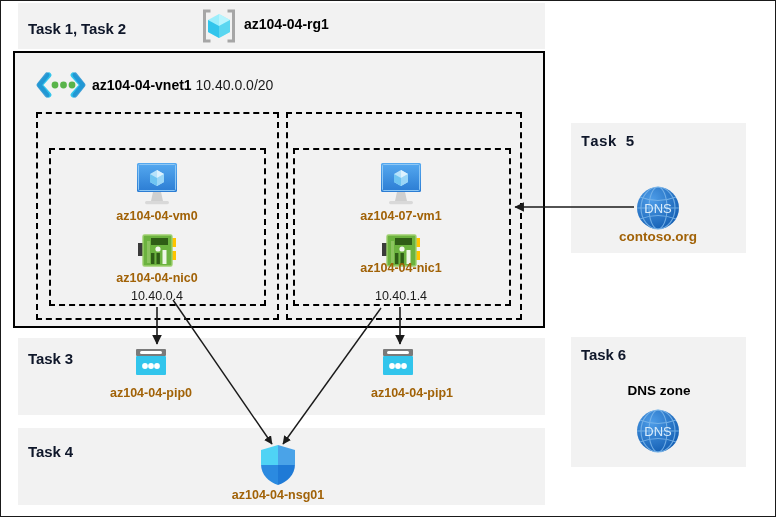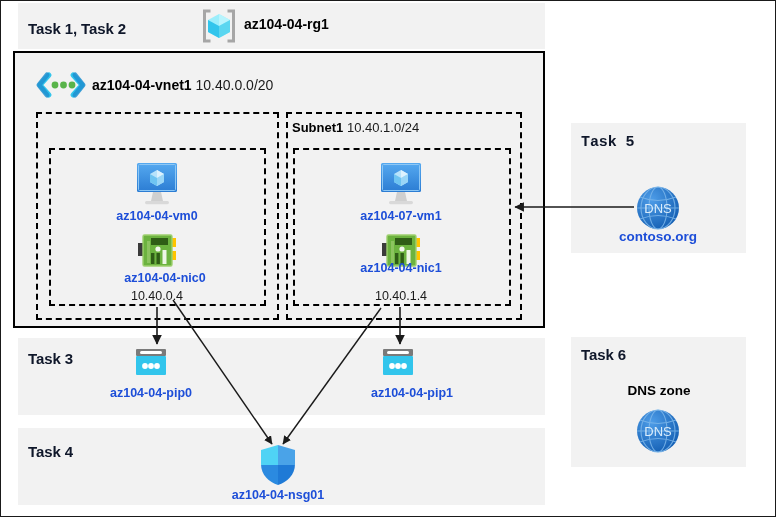--- a/index.html
+++ b/index.html
@@ -63,21 +63,21 @@
     color: #000000;
     white-space: nowrap;
   }
   .res-title b { font-weight: bold; }
   .res-title .addr { font-weight: normal; color: #1a1a1a; }
 
   .node-label {
     position: absolute;
     font-size: 12.5px;
     font-weight: bold;
-    color: #1d4ed8;
+    color: #a16207;
     white-space: nowrap;
     text-align: center;
     transform: translateX(-50%);
   }
   .node-sub {
     position: absolute;
     font-size: 12.5px;
     font-weight: normal;
     color: #1a1a1a;
     white-space: nowrap;
@@ -180,27 +180,24 @@
       <rect x="5" y="2" width="29" height="31" rx="1.5" fill="#6cb33f"></rect>
       <rect x="5" y="2" width="29" height="31" rx="1.5" fill="none" stroke="#9ed06f" stroke-width="1.4"></rect>
       <rect x="13" y="5" width="17" height="7" fill="#2f5d16"></rect>
       <rect x="9" y="8" width="3" height="22" fill="#8cc45f"></rect>
       <rect x="13" y="20" width="3.4" height="11" fill="#2f5d16"></rect>
       <rect x="18.5" y="20" width="3.4" height="11" fill="#2f5d16"></rect>
       <rect x="24.5" y="17" width="4" height="14" fill="#eef6e6"></rect>
       <circle cx="20" cy="16" r="2.6" fill="#f3f8ee"></circle>
     </svg>
   </div>
-  <div class="node-label" style="left:157px; top:271px;margin-left:8px;">az104-04-nic0</div>
+  <div class="node-label" style="left:157px; top:271px;">az104-04-nic0</div>
   <div class="node-sub" style="left:157px; top:289px;">10.40.0.4</div>
 
   <div class="subnet-box" style="left:286px; top:112px; width:236px; height:208px;"></div>
-  <div class="res-title" style="left:292px; top:120px; font-size:13px;">
-    <b>Subnet1</b><span class="addr">&nbsp;</span><span class="addr">10.40.1.0/24</span>
-  </div>
 
   <div class="vm-box" style="left:293px; top:148px; width:218px; height:158px;"></div>
 
   <div class="icon" style="left:375px; top:160px;">
     <svg width="52" height="46" viewBox="0 0 52 46">
       <defs>
         <linearGradient id="vmg1" x1="0" y1="0" x2="0" y2="1">
           <stop offset="0%" stop-color="#55a9f0"></stop>
           <stop offset="100%" stop-color="#2b7cd3"></stop>
         </linearGradient>

